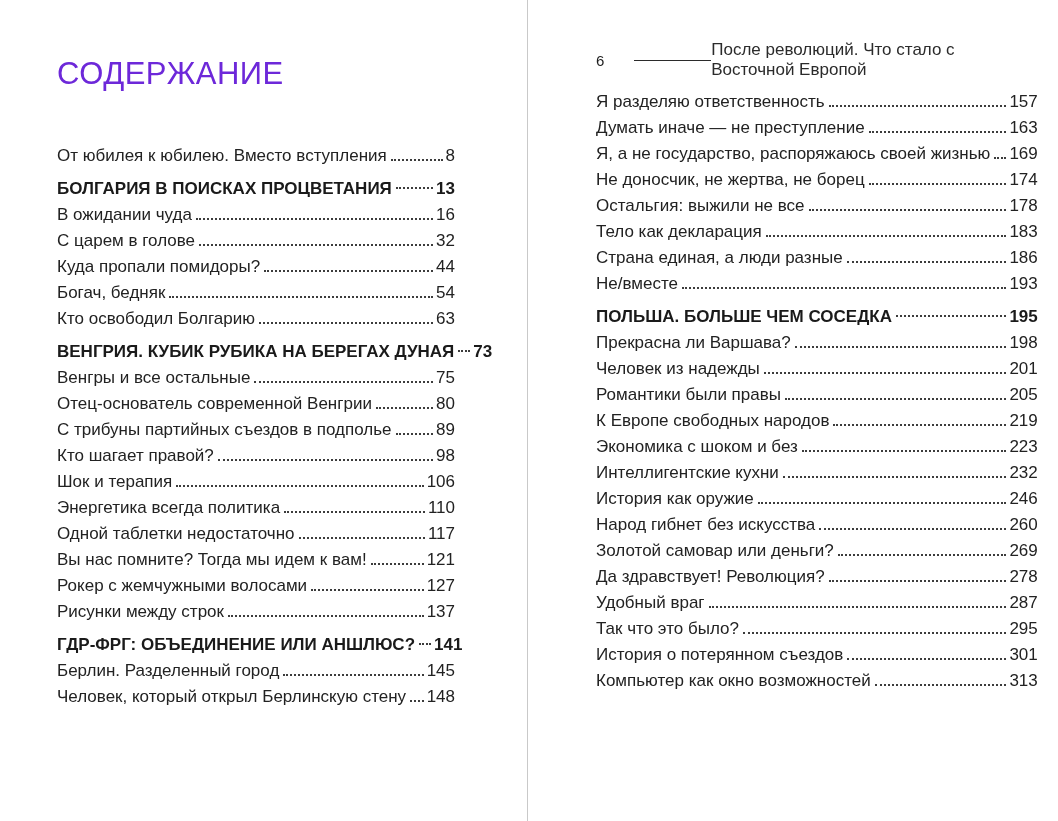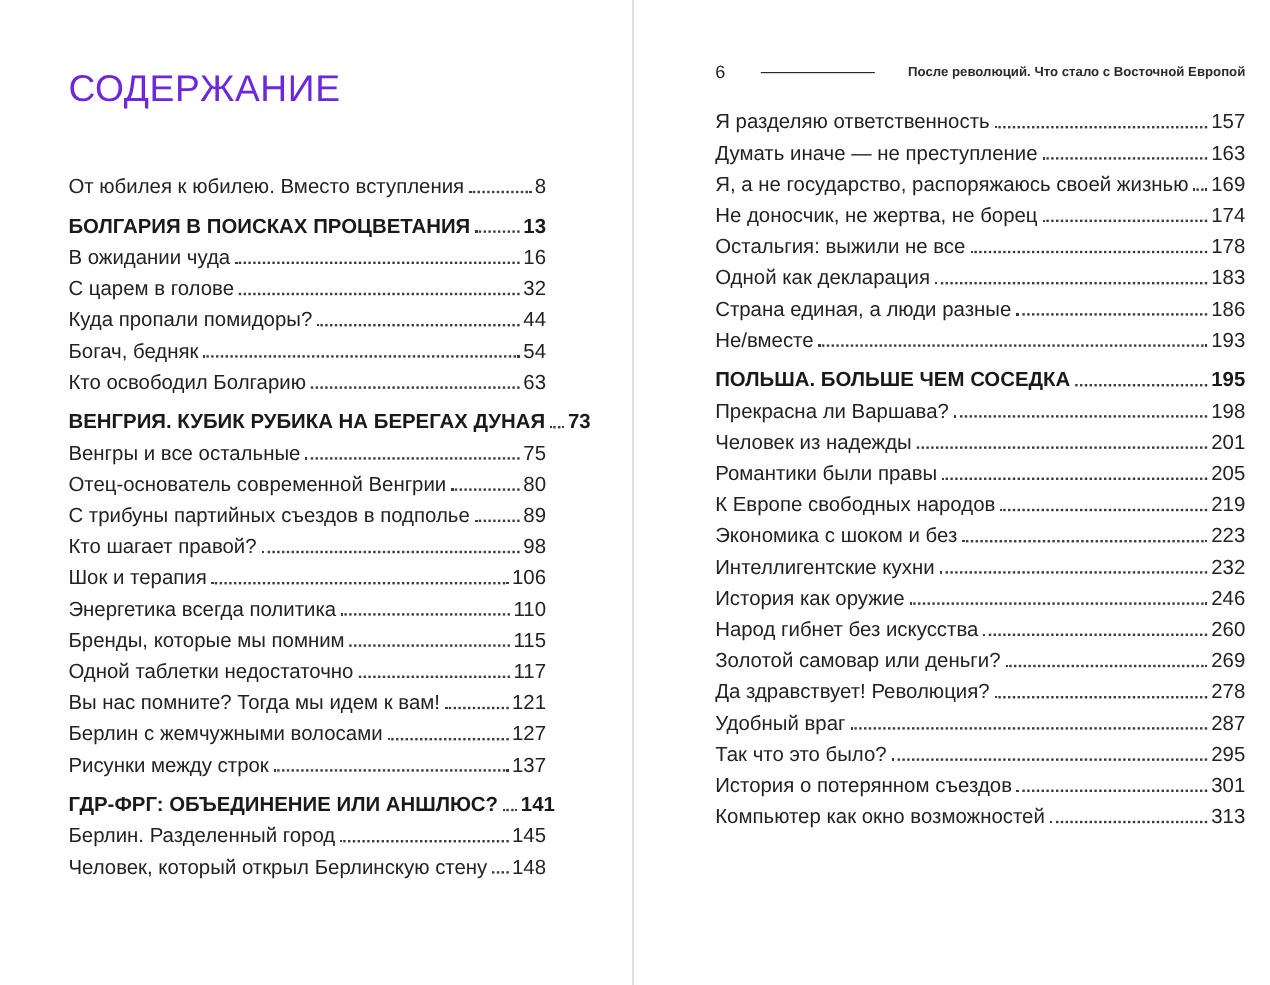--- a/index.html
+++ b/index.html
@@ -53,35 +53,35 @@
     color: #1e1e1e;
   }
   .header-rule {
     width: 95px;
     height: 1px;
     background: #2b2b2b;
     margin-left: 30px;
   }
   .running-title {
     margin-left: auto;
-    font-size: 11px;
+    font-size: 17px;
     color: #2b2b2b;
-    font-weight: bold;
   }
   .toc-row {
     display: flex;
     align-items: flex-end;
     font-size: 17px;
     line-height: 16px;
     margin-bottom: 10px;
     color: #222222;
   }
   .toc-row.bold {
     font-weight: 700;
     color: #1a1a1a;
+    align-items: center;
   }
   .toc-row.gap {
     margin-top: 17px;
   }
   .toc-label {
     white-space: nowrap;
   }
   .dots {
     flex: 1;
     min-width: 12px;
@@ -164,36 +164,31 @@
           <span class="toc-label">Шок и терапия</span>
           <span class="dots"></span>
           <span class="toc-page">106</span>
         </div>
         <div class="toc-row">
           <span class="toc-label">Энергетика всегда политика</span>
           <span class="dots"></span>
           <span class="toc-page">110</span>
         </div>
         <div class="toc-row">
-          <span class="toc-label">Бренды, которые мы помним</span>
-          <span class="dots"></span>
-          <span class="toc-page">115</span>
-        </div>
-        <div class="toc-row">
           <span class="toc-label">Одной таблетки недостаточно</span>
           <span class="dots"></span>
           <span class="toc-page">117</span>
         </div>
         <div class="toc-row">
           <span class="toc-label">Вы нас помните? Тогда мы идем к вам!</span>
           <span class="dots"></span>
           <span class="toc-page">121</span>
         </div>
         <div class="toc-row">
-          <span class="toc-label">Берлин с жемчужными волосами</span>
+          <span class="toc-label">Рокер с жемчужными волосами</span>
           <span class="dots"></span>
           <span class="toc-page">127</span>
         </div>
         <div class="toc-row">
           <span class="toc-label">Рисунки между строк</span>
           <span class="dots"></span>
           <span class="toc-page">137</span>
         </div>
         <div class="toc-row bold gap">
           <span class="toc-label">ГДР-ФРГ: ОБЪЕДИНЕНИЕ ИЛИ АНШЛЮС?</span>
@@ -241,21 +236,21 @@
           <span class="toc-label">Не доносчик, не жертва, не борец</span>
           <span class="dots"></span>
           <span class="toc-page">174</span>
         </div>
         <div class="toc-row">
           <span class="toc-label">Остальгия: выжили не все</span>
           <span class="dots"></span>
           <span class="toc-page">178</span>
         </div>
         <div class="toc-row">
-          <span class="toc-label">Одной как декларация</span>
+          <span class="toc-label">Тело как декларация</span>
           <span class="dots"></span>
           <span class="toc-page">183</span>
         </div>
         <div class="toc-row">
           <span class="toc-label">Страна единая, а люди разные</span>
           <span class="dots"></span>
           <span class="toc-page">186</span>
         </div>
         <div class="toc-row">
           <span class="toc-label">Не/вместе</span>

